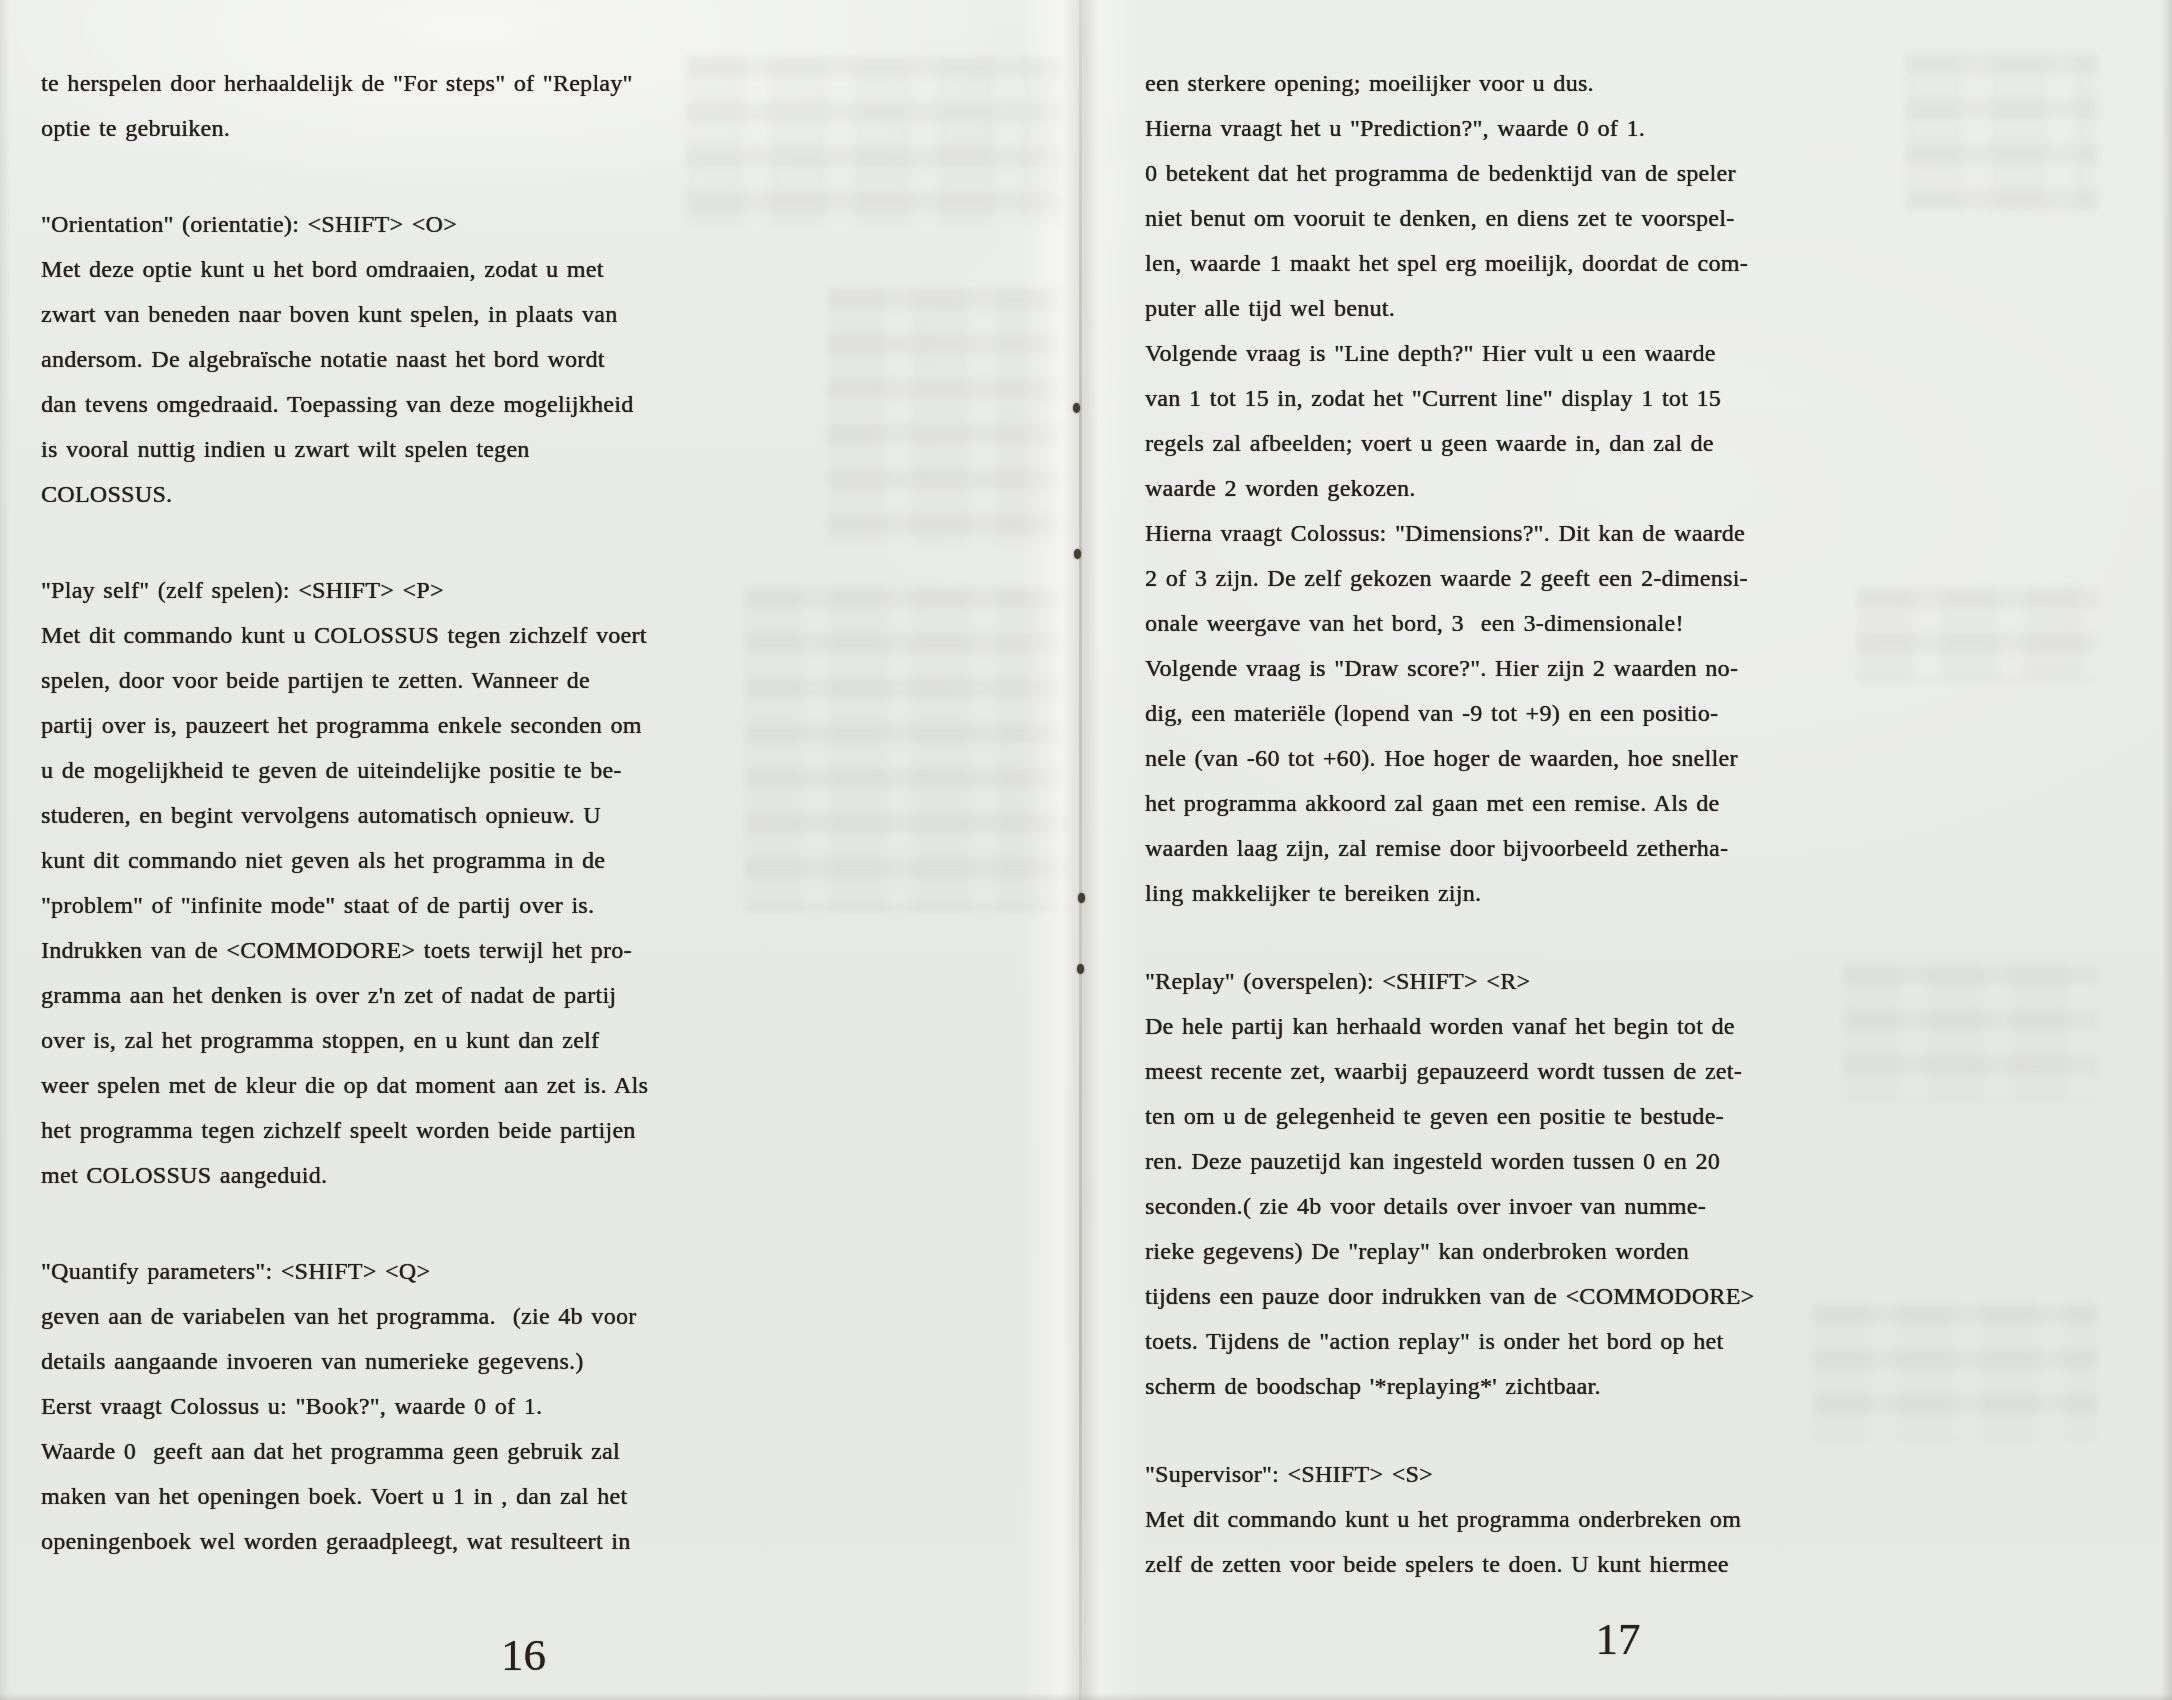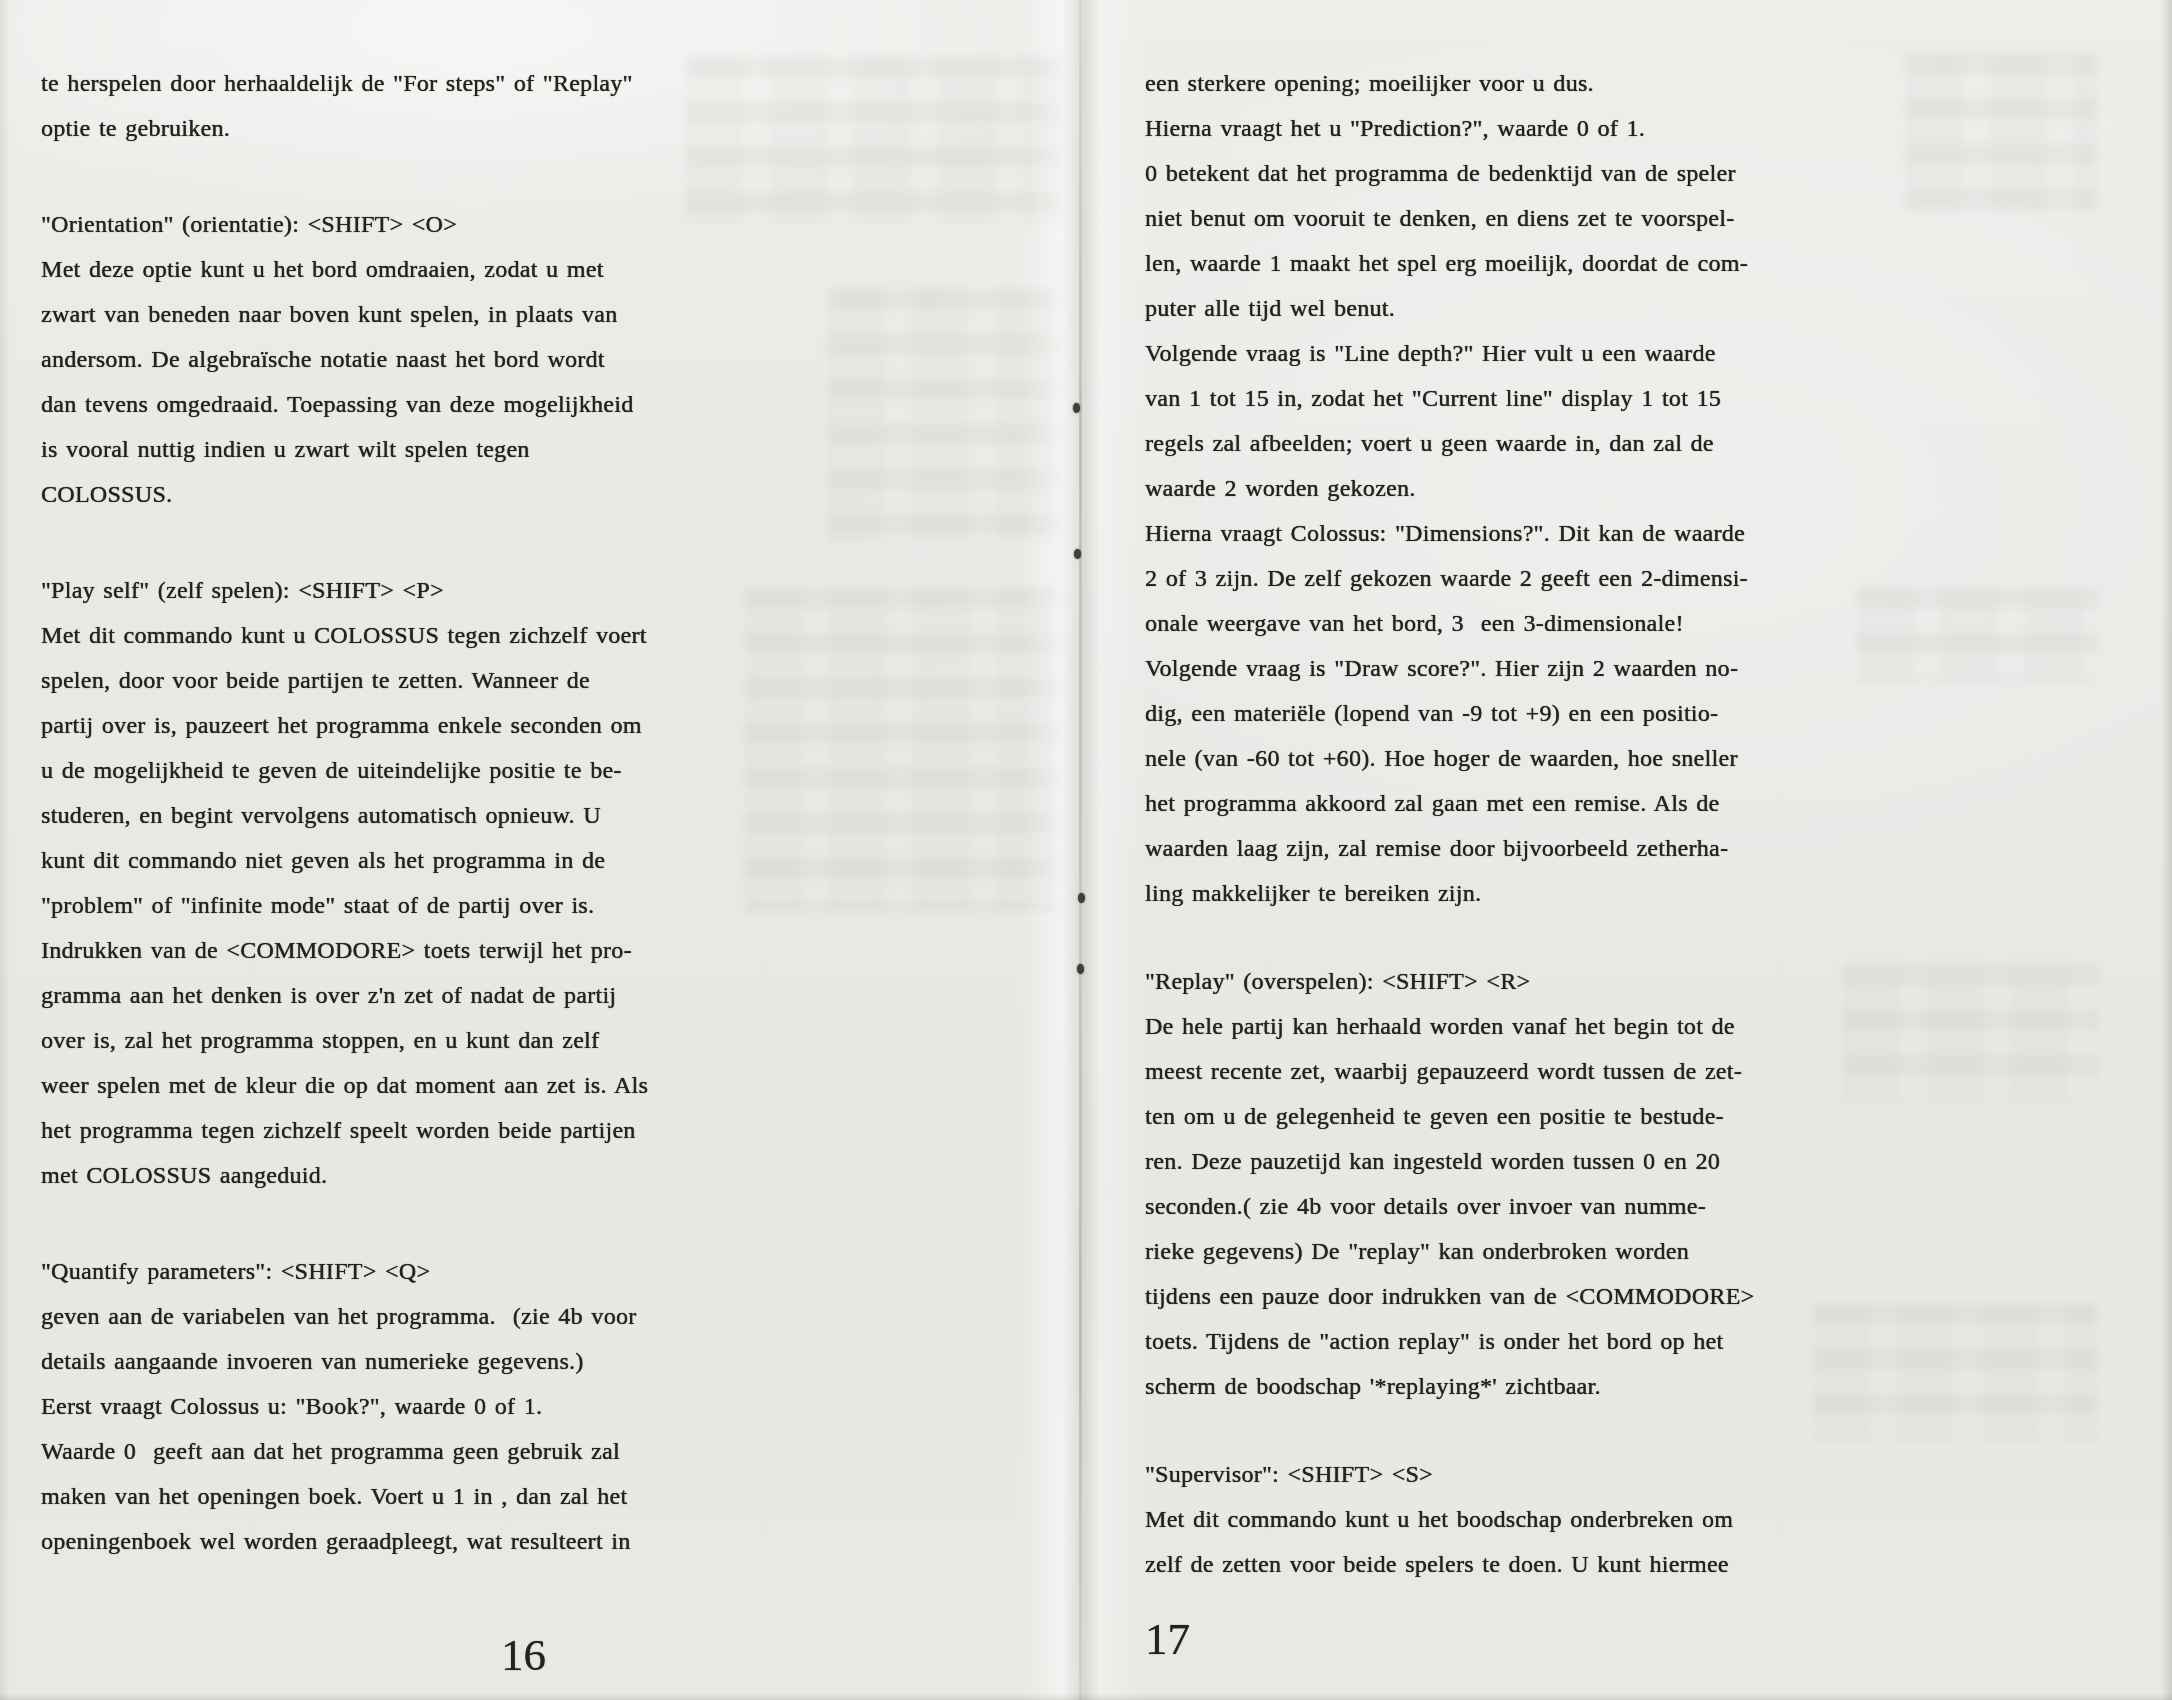--- a/index.html
+++ b/index.html
@@ -64,21 +64,21 @@
     letter-spacing:0.012em;word-spacing:0.09em;
     text-shadow:0 0 1px rgba(38,33,28,0.85), 0.4px 0.4px 0.4px rgba(38,33,28,0.45);}
   .page-left .page-text, .page-text.left-col{left:41px;width:965px;}
   .page-text.right-col{left:1145px;width:946px;}
   .line{white-space:pre;}
   .left-col .block + .block{margin-top:51px;}
   .right-col .block + .block{margin-top:43px;}
   .page-number{position:absolute;font-size:45px;line-height:45px;
     text-shadow:0 0 1px rgba(38,33,28,0.85);}
   .pn-left{left:41px;width:965px;top:1633px;text-align:center;}
-  .pn-right{left:1145px;width:946px;top:1617px;}
+  .pn-right{left:1145px;width:946px;top:1617px;text-align:center;}
 </style>
 </head>
 <body style="color: rgb(38, 33, 28);">
 
 <div class="spread">
 
   <div class="ghost g1"></div>
   <div class="ghost g2"></div>
   <div class="ghost g3"></div>
   <div class="ghost g4"></div>
@@ -163,21 +163,21 @@
         <div class="line">ten om u de gelegenheid te geven een positie te bestude-</div>
         <div class="line">ren. Deze pauzetijd kan ingesteld worden tussen 0 en 20</div>
         <div class="line">seconden.( zie 4b voor details over invoer van numme-</div>
         <div class="line">rieke gegevens) De "replay" kan onderbroken worden</div>
         <div class="line">tijdens een pauze door indrukken van de &lt;COMMODORE&gt;</div>
         <div class="line">toets. Tijdens de "action replay" is onder het bord op het</div>
         <div class="line">scherm de boodschap '*replaying*' zichtbaar.</div>
       </div>
       <div class="block">
         <div class="line">"Supervisor": &lt;SHIFT&gt; &lt;S&gt;</div>
-        <div class="line">Met dit commando kunt u het boodschap onderbreken om</div>
+        <div class="line">Met dit commando kunt u het programma onderbreken om</div>
         <div class="line">zelf de zetten voor beide spelers te doen. U kunt hiermee</div>
       </div>
     </div>
 
   <div class="page-number pn-left">16</div>
 
   <div class="page-number pn-right">17</div>
 
   <div class="edge-left"></div>
   <div class="edge-right"></div>

